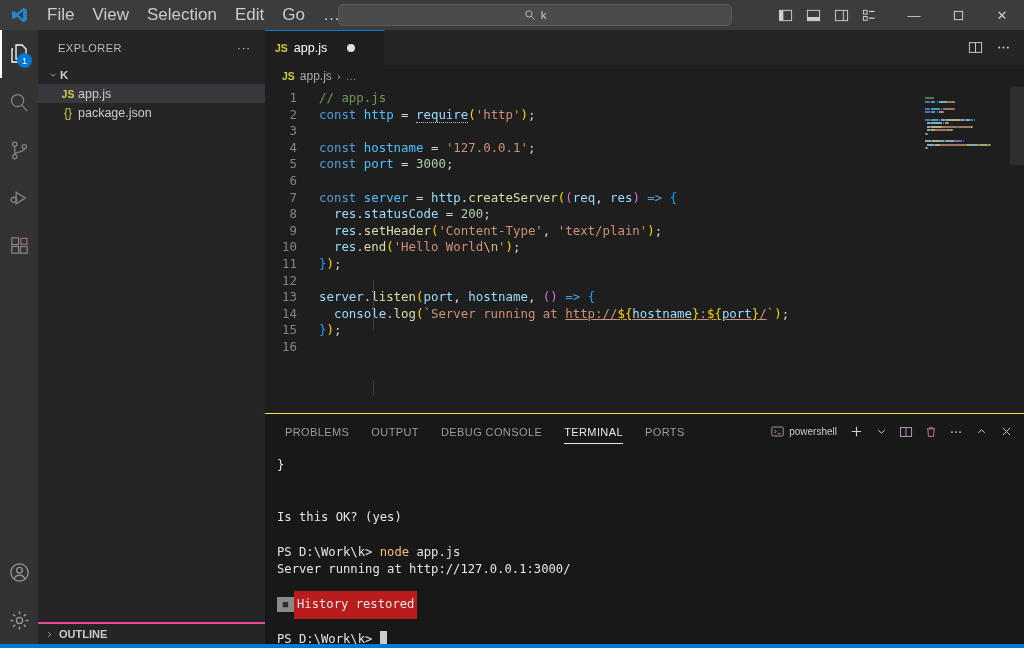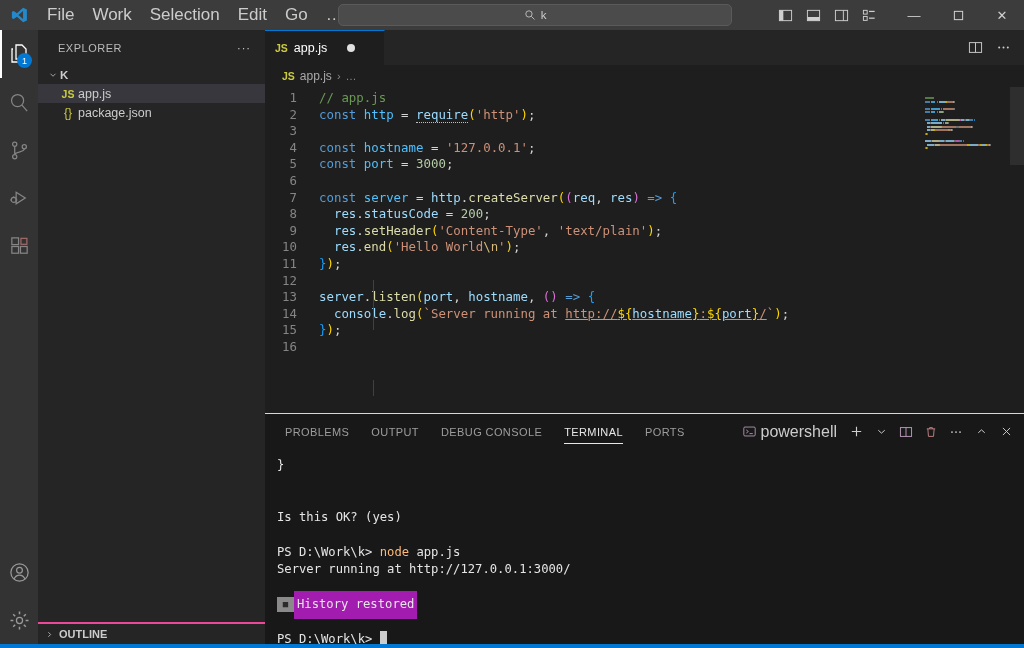--- a/index.html
+++ b/index.html
@@ -150,59 +150,59 @@
     padding:0 8px; height:35px; display:flex; align-items:center; font-size:11px;
     letter-spacing:.4px; color:#9d9d9d; text-transform:uppercase; position:relative;
     margin-right:6px;
   }
   .ptab.active { color:#e7e7e7; }
   .ptab.active:after {
     content:""; position:absolute; left:8px; right:8px; bottom:5px; height:1px; background:#e7e7e7;
   }
   .panel-actions { margin-left:auto; display:flex; align-items:center; gap:1px; padding-right:6px; }
   .pa-btn { width:24px; height:24px; display:flex; align-items:center; justify-content:center; color:#cccccc; }
-  .term-chip { display:flex; align-items:center; gap:5px; font-size:16px; color:#cccccc; padding:0 6px; }
+  .term-chip { display:flex; align-items:center; gap:5px; font-size:10px; color:#cccccc; padding:0 6px; }
 
   .terminal {
     flex:1 1 auto; padding:8px 0 0 12px; overflow:hidden;
     font-family:"DejaVu Sans Mono","Liberation Mono",monospace;
     font-size:12.2px; line-height:17.4px; color:#cccccc;
   }
   .t-line { white-space:pre; height:17.4px; }
   .t-yellow { color:#fdba74; }
   .t-white { color:#e5e5e5; }
   .hist-box {
     display:inline-flex; align-items:center; gap:0; height:15px; vertical-align:middle;
   }
   .hist-icon {
     width:17px; height:15px; background:#8a8a8a; display:inline-flex;
     align-items:center; justify-content:center; color:#2b2b2b; font-size:9px;
   }
-  .hist-text { background:#a21caf; color:#e6e6e6; padding:14px 3px; height:15px; display:inline-flex; align-items:center; }
+  .hist-text { background:#b91c1c; color:#e6e6e6; padding:14px 3px; height:15px; display:inline-flex; align-items:center; }
   .t-cursor { display:inline-block; width:7px; height:14px; background:#cccccc; vertical-align:-2px; }
 
   
   .statusbar { height:4px; background:#0078d4; flex:0 0 4px; }
 
   svg { display:block; }
 </style>
 </head>
 <body>
 
 <div class="app">
 
   <div class="titlebar">
     <div class="vs-logo">
       <svg width="18" height="18" viewBox="0 0 24 24">
         <path d="M17.5 2.2 22.5 4.6v14.8l-5 2.4-8.2-7.6-4.3 3.3-2.5-1.3V7.8l2.5-1.3 4.3 3.3 8.2-7.6zM17.4 6.6 11.2 12l6.2 5.4V6.6z" fill="#2489ca"></path>
       </svg>
     </div>
     <div class="menus">
       <div class="menu-item">File</div>
-      <div class="menu-item">Work</div>
+      <div class="menu-item">View</div>
       <div class="menu-item">Selection</div>
       <div class="menu-item">Edit</div>
       <div class="menu-item">Go</div>
       <div class="menu-item">…</div>
     </div>
     <div class="nav-arrows">
       <div class="nav-btn">
         <svg width="15" height="15" viewBox="0 0 16 16">
             <path d="M10 3 5 8l5 5" stroke="#a0a0a0" stroke-width="1.1" fill="none"></path>
             <path d="M5.2 8H13" stroke="#a0a0a0" stroke-width="1.1" fill="none"></path>

